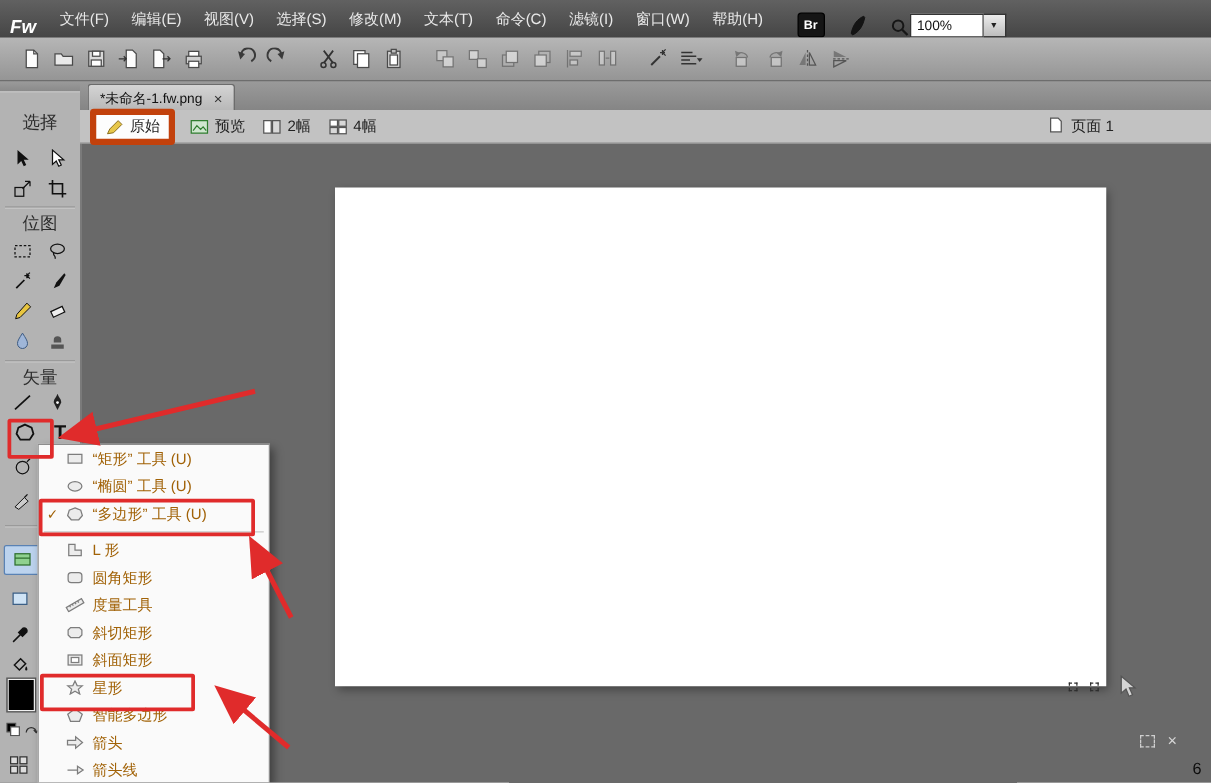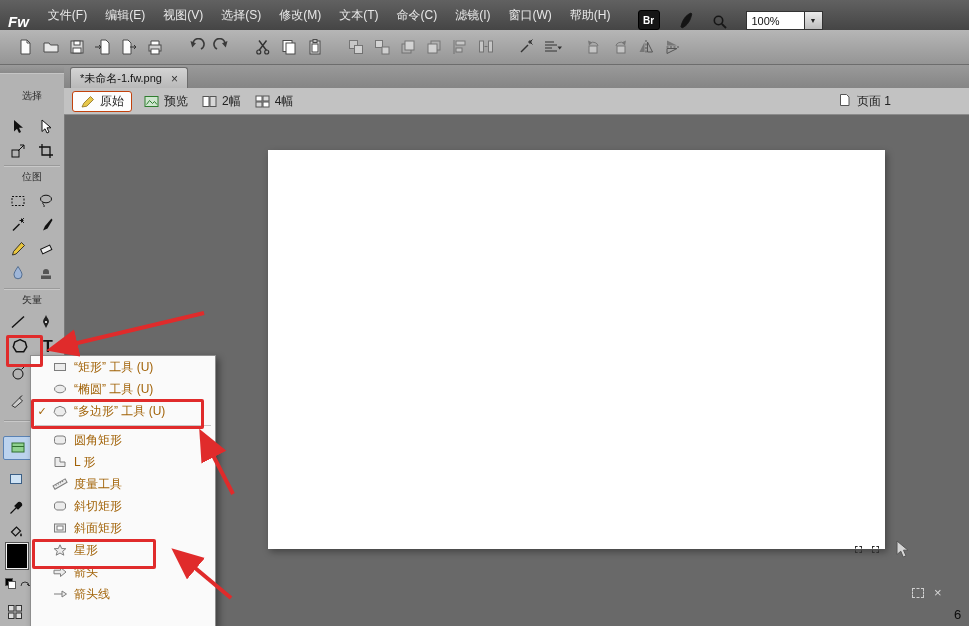--- a/index.html
+++ b/index.html
@@ -5,48 +5,48 @@
   html,body{margin:0;padding:0}
   body{width:969px;height:626px;overflow:hidden;font-family:"Liberation Sans",sans-serif}
   .window{position:relative;width:969px;height:626px;background:#696969;overflow:hidden}
 
   
   .menubar{position:absolute;left:0;top:0;width:100%;height:30px;background:linear-gradient(#616161,#454545);border-bottom:1px solid #2e2e2e;display:flex;align-items:flex-end;color:#e8e8e8;font-size:12px;z-index:20}
   .fw-logo{font-weight:700;font-style:italic;font-size:15px;color:#fff;margin:0 10px 0 8px}
   .menu-item{padding:0 9px;line-height:30px;white-space:nowrap}
   .br-btn{background:#151515;color:#fff;font-size:10px;font-weight:700;border-radius:3px;width:20px;height:18px;display:flex;align-items:center;justify-content:center;margin-left:18px;border:1px solid #000}
   .mb-icon{margin-left:18px;display:flex;align-items:center}
-  .zoom-ctl{margin-left:18px;display:flex;align-items:stretch;height:19px}
+  .zoom-ctl{display:flex;align-items:stretch;height:19px}
   .zoom-value{background:#fff;color:#111;border:1px solid #333;width:52px;font-size:11px;display:flex;align-items:center;padding-left:5px}
   .zoom-drop{width:17px;background:linear-gradient(#ececec,#bdbdbd);border:1px solid #333;border-left:none;display:flex;align-items:center;justify-content:center;color:#222;font-size:7px}
 
   
   .toolbar{position:absolute;left:0;top:30px;width:100%;height:34px;background:linear-gradient(#b6b6b6,#959595);border-bottom:1px solid #6d6d6d;display:flex;align-items:center;padding-left:12px;z-index:20}
   .tbtn{width:26px;height:26px;display:flex;align-items:center;justify-content:center;flex:0 0 auto}
   .gap{width:15px;flex:0 0 auto}
   .dim{opacity:.5}
 
   
   .tools-panel{position:absolute;left:0;top:64px;width:64px;height:562px;background:#b3b3b3;border-right:1px solid #7a7a7a;z-index:10}
   .tp-grip{position:absolute;left:0;top:0;width:100%;height:9px;background:linear-gradient(#9d9d9d,#8a8a8a);border-bottom:1px solid #c5c5c5}
-  .tp-label{position:absolute;width:100%;text-align:center;font-size:10px;color:#2d2d2d}
+  .tp-label{position:absolute;width:100%;text-align:center;font-size:14px;color:#2d2d2d}
   .tp-rule{position:absolute;left:4px;right:4px;height:1px;background:#9a9a9a;box-shadow:0 1px 0 #c9c9c9}
   .tool{position:absolute;width:24px;height:22px;display:flex;align-items:center;justify-content:center}
   .tool-t{font-size:16px;font-weight:700;color:#111;line-height:1}
   .slice-btn{position:absolute;left:3px;width:27px;height:22px;background:#bcd3ee;border:1px solid #5a82b4;border-radius:2px;display:flex;align-items:center;justify-content:center}
   .fill-swatch{position:absolute;left:6px;width:20px;height:24px;background:#000;border:1px solid #f2f2f2;outline:1px solid #555}
   .mini{position:absolute;display:flex;gap:4px}
 
   
   .tabstrip{position:absolute;left:64px;top:64px;right:0;height:24px;background:linear-gradient(#9b9b9b,#858585);border-bottom:1px solid #707070;z-index:12}
   .doc-tab{position:absolute;left:6px;top:3px;height:21px;display:flex;align-items:center;gap:9px;padding:0 9px;background:linear-gradient(#d4d4d4,#b7b7b7);border:1px solid #6c6c6c;border-bottom:none;border-radius:3px 3px 0 0;font-size:11px;color:#111}
   .tab-close{font-size:12px;color:#333;line-height:1}
   .viewbar{position:absolute;left:64px;top:88px;right:0;height:26px;background:#c2c2c2;border-bottom:1px solid #8b8b8b;display:flex;align-items:center;padding-left:8px;font-size:12px;color:#222;z-index:12}
   .vmode{display:flex;align-items:center;gap:5px;margin-right:14px}
-  .vmode.active{background:#fdfdfd;border:1px solid #c2410c;border-radius:3px;padding:1px 7px;margin-right:12px}
+  .vmode.active{background:#fdfdfd;border:5px solid #c2410c;border-radius:3px;padding:1px 7px;margin-right:12px}
   .page-area{margin-left:auto;margin-right:78px;display:flex;align-items:flex-start;gap:6px}
 
   .workspace{position:absolute;left:64px;top:114px;right:0;bottom:0;background:#696969;z-index:5}
   .canvas{position:absolute;left:268px;top:150px;width:617px;height:399px;background:#fff;box-shadow:2px 3px 7px rgba(0,0,0,.35);z-index:6}
   .handle-dot{position:absolute;width:5px;height:5px;border:1px dashed #2f2f2f;z-index:7}
   .corner-icons{position:absolute;left:912px;top:586px;display:flex;gap:10px;align-items:center;z-index:8;color:#d6d6d6}
   .corner-x{font-size:13px;line-height:1}
   .corner-box{width:10px;height:8px;border:1px dashed #d0d0d0}
   .status-num{position:absolute;left:954px;top:607px;font-size:13px;color:#0d0d0d;z-index:8}
 
@@ -491,33 +491,33 @@
             <polygon points="8,1.3 12.6,3.2 13.9,7.4 11,10.8 5,10.8 2.1,7.4 3.4,3.2" fill="#ececec" stroke="#7d7d7d"></polygon>
           </svg>
         </span>
       <span class="fm-label">“多边形” 工具 (U)</span>
     </div>
     <div class="fm-sep"></div>
     <div class="fm-item">
       <span class="fm-check"></span>
       <span class="fm-icon">
           <svg width="16" height="12" viewBox="0 0 16 12">
+            <path d="M3,1.5 h5 v4.5 h5 v4.5 H3 z" fill="#ececec" stroke="#7d7d7d"></path>
+          </svg>
+        </span>
+      <span class="fm-label">L 形</span>
+    </div>
+    <div class="fm-item">
+      <span class="fm-check"></span>
+      <span class="fm-icon">
+          <svg width="16" height="12" viewBox="0 0 16 12">
             <rect x="2.5" y="2" width="11" height="8" rx="2.5" fill="#ececec" stroke="#7d7d7d"></rect>
           </svg>
         </span>
       <span class="fm-label">圆角矩形</span>
-    </div>
-    <div class="fm-item">
-      <span class="fm-check"></span>
-      <span class="fm-icon">
-          <svg width="16" height="12" viewBox="0 0 16 12">
-            <path d="M3,1.5 h5 v4.5 h5 v4.5 H3 z" fill="#ececec" stroke="#7d7d7d"></path>
-          </svg>
-        </span>
-      <span class="fm-label">L 形</span>
     </div>
     <div class="fm-item">
       <span class="fm-check"></span>
       <span class="fm-icon">
           <svg width="16" height="12" viewBox="0 0 16 12">
             <g transform="rotate(-30 8 6)">
               <rect x="1" y="4.2" width="14" height="3.8" fill="#ececec" stroke="#7d7d7d"></rect>
               <path d="M4,4.2 v1.6 M6.5,4.2 v1.6 M9,4.2 v1.6 M11.5,4.2 v1.6" stroke="#7d7d7d" fill="none"></path>
             </g>
           </svg>
@@ -544,20 +544,29 @@
       <span class="fm-label">斜面矩形</span>
     </div>
     <div class="fm-item">
       <span class="fm-check"></span>
       <span class="fm-icon">
           <svg width="16" height="12" viewBox="0 0 16 12">
             <polygon points="8,0.8 9.7,4.5 13.8,4.7 10.7,7.3 11.8,11.2 8,9 4.2,11.2 5.3,7.3 2.2,4.7 6.3,4.5" fill="#ececec" stroke="#7d7d7d"></polygon>
           </svg>
         </span>
       <span class="fm-label">星形</span>
+    </div>
+    <div class="fm-item">
+      <span class="fm-check"></span>
+      <span class="fm-icon">
+          <svg width="16" height="12" viewBox="0 0 16 12">
+            <polygon points="8,1 13.8,5.3 11.6,11 4.4,11 2.2,5.3" fill="#ececec" stroke="#7d7d7d"></polygon>
+          </svg>
+        </span>
+      <span class="fm-label">智能多边形</span>
     </div>
     <div class="fm-item">
       <span class="fm-check"></span>
       <span class="fm-icon">
           <svg width="16" height="12" viewBox="0 0 16 12">
             <polygon points="2,4.2 8.5,4.2 8.5,1.5 14,6 8.5,10.5 8.5,7.8 2,7.8" fill="#ececec" stroke="#7d7d7d"></polygon>
           </svg>
         </span>
       <span class="fm-label">箭头</span>
     </div>

